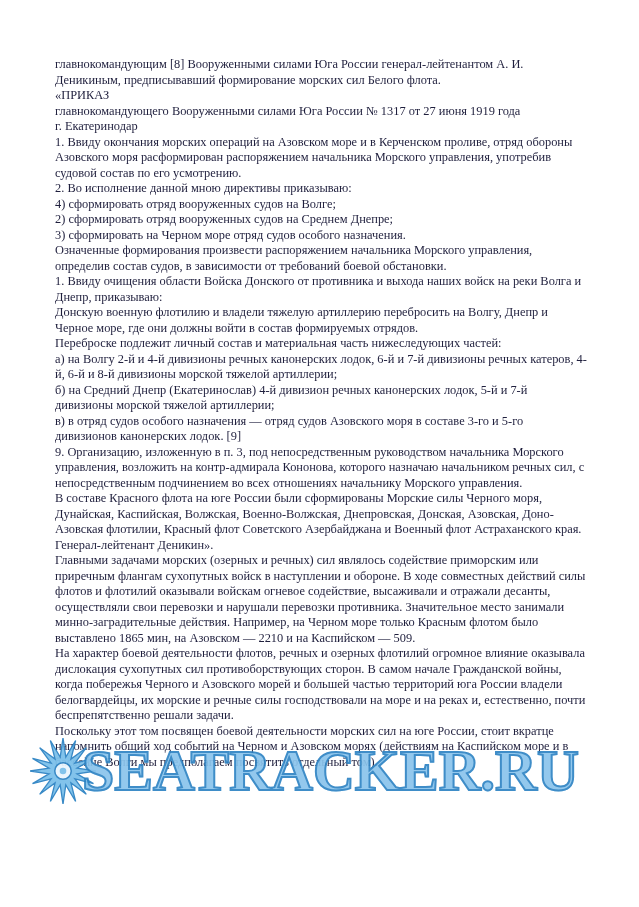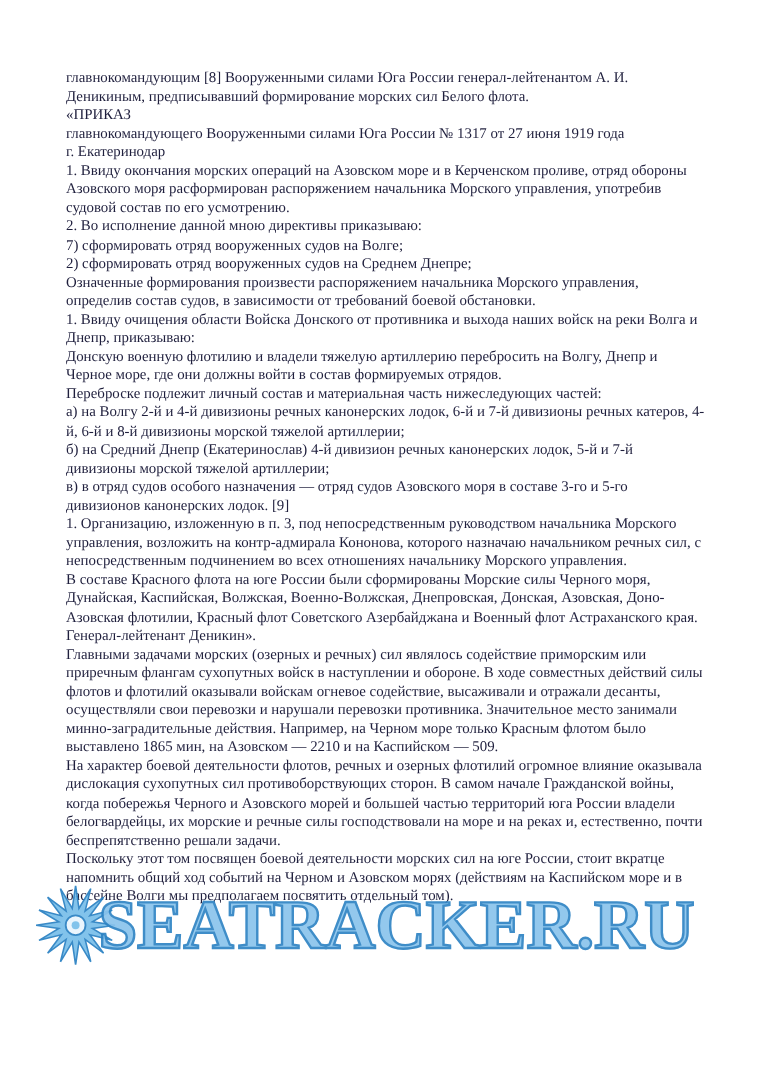--- a/index.html
+++ b/index.html
@@ -64,30 +64,31 @@
 
 <div class="page">
 
   <div class="content">
     <p class="para">главнокомандующим [8] Вооруженными силами Юга России генерал-лейтенантом А. И. Деникиным, предписывавший формирование морских сил Белого флота.</p>
     <p class="para">«ПРИКАЗ</p>
     <p class="para">главнокомандующего Вооруженными силами Юга России № 1317 от 27 июня 1919 года</p>
     <p class="para">г. Екатеринодар</p>
     <p class="para">1. Ввиду окончания морских операций на Азовском море и в Керченском проливе, отряд обороны Азовского моря расформирован распоряжением начальника Морского управления, употребив судовой состав по его усмотрению.</p>
     <p class="para">2. Во исполнение данной мною директивы приказываю:</p>
-    <p class="para">7) сформировать отряд вооруженных судов на Волге;</p>
+    <p class="para">4) сформировать отряд вооруженных судов на Волге;</p>
     <p class="para">2) сформировать отряд вооруженных судов на Среднем Днепре;</p>
+    <p class="para">3) сформировать на Черном море отряд судов особого назначения.</p>
     <p class="para">Означенные формирования произвести распоряжением начальника Морского управления, определив состав судов, в зависимости от требований боевой обстановки.</p>
     <p class="para">1. Ввиду очищения области Войска Донского от противника и выхода наших войск на реки Волга и Днепр, приказываю:</p>
     <p class="para">Донскую военную флотилию и владели тяжелую артиллерию перебросить на Волгу, Днепр и Черное море, где они должны войти в состав формируемых отрядов.</p>
     <p class="para">Переброске подлежит личный состав и материальная часть нижеследующих частей:</p>
     <p class="para">а) на Волгу 2-й и 4-й дивизионы речных канонерских лодок, 6-й и 7-й дивизионы речных катеров, 4-й, 6-й и 8-й дивизионы морской тяжелой артиллерии;</p>
     <p class="para">б) на Средний Днепр (Екатеринослав) 4-й дивизион речных канонерских лодок, 5-й и 7-й дивизионы морской тяжелой артиллерии;</p>
     <p class="para">в) в отряд судов особого назначения — отряд судов Азовского моря в составе 3-го и 5-го дивизионов канонерских лодок. [9]</p>
-    <p class="para">1. Организацию, изложенную в п. 3, под непосредственным руководством начальника Морского управления, возложить на контр-адмирала Кононова, которого назначаю начальником речных сил, с непосредственным подчинением во всех отношениях начальнику Морского управления.</p>
+    <p class="para">9. Организацию, изложенную в п. 3, под непосредственным руководством начальника Морского управления, возложить на контр-адмирала Кононова, которого назначаю начальником речных сил, с непосредственным подчинением во всех отношениях начальнику Морского управления.</p>
     <p class="para">В составе Красного флота на юге России были сформированы Морские силы Черного моря, Дунайская, Каспийская, Волжская, Военно-Волжская, Днепровская, Донская, Азовская, Доно-Азовская флотилии, Красный флот Советского Азербайджана и Военный флот Астраханского края.</p>
     <p class="para">Генерал-лейтенант Деникин».</p>
     <p class="para">Главными задачами морских (озерных и речных) сил являлось содействие приморским или приречным флангам сухопутных войск в наступлении и обороне. В ходе совместных действий силы флотов и флотилий оказывали войскам огневое содействие, высаживали и отражали десанты, осуществляли свои перевозки и нарушали перевозки противника. Значительное место занимали минно-заградительные действия. Например, на Черном море только Красным флотом было выставлено 1865 мин, на Азовском — 2210 и на Каспийском — 509.</p>
     <p class="para">На характер боевой деятельности флотов, речных и озерных флотилий огромное влияние оказывала дислокация сухопутных сил противоборствующих сторон. В самом начале Гражданской войны, когда побережья Черного и Азовского морей и большей частью территорий юга России владели белогвардейцы, их морские и речные силы господствовали на море и на реках и, естественно, почти беспрепятственно решали задачи.</p>
     <p class="para">Поскольку этот том посвящен боевой деятельности морских сил на юге России, стоит вкратце напомнить общий ход событий на Черном и Азовском морях (действиям на Каспийском море и в бассейне Волги мы предполагаем посвятить отдельный том).</p>
   </div>
 
   <div class="watermark">
     <svg class="wm-star" viewBox="0 0 60 60" xmlns="http://www.w3.org/2000/svg">
       <polygon points="60,30 42.75,32.54 57.72,41.48 40.81,37.22 51.21,51.21 37.22,40.81 41.48,57.72 32.54,42.75 30,60 27.46,42.75 18.52,57.72 22.78,40.81 8.79,51.21 19.19,37.22 2.28,41.48 17.25,32.54 0,30 17.25,27.46 2.28,18.52 19.19,22.78 8.79,8.79 22.78,19.19 18.52,2.28 27.46,17.25 30,0 32.54,17.25 41.48,2.28 37.22,19.19 51.21,8.79 40.81,22.78 57.72,18.52 42.75,27.46" fill="#7cc0ea" stroke="#2f84c4" stroke-width="1.2"></polygon>

